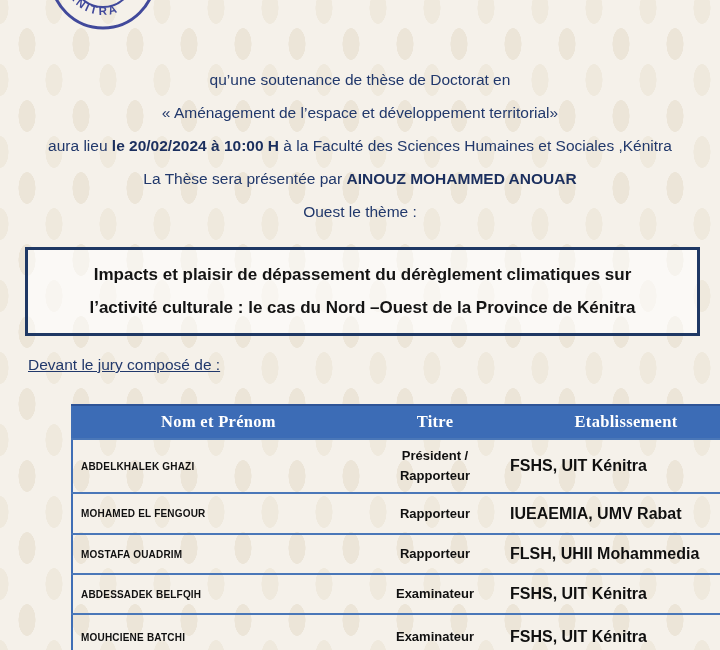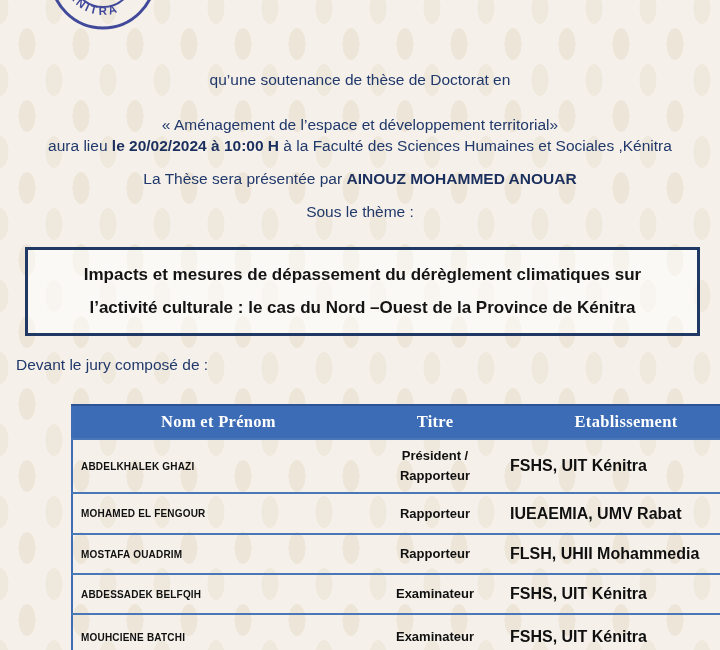--- a/index.html
+++ b/index.html
@@ -16,36 +16,36 @@
     background-position:0 0, 27px 36px;
   }
 
   .seal { position:absolute; left:20px; top:0; width:170px; height:42px; }
 
   .announce-line {
     position:absolute; left:10px; right:10px; text-align:center;
     color:#21386b; font-size:15.5px; white-space:nowrap;
   }
   .announce-line b { color:#1b2f5e; }
-  .l1 { top:38px; } .l2 { top:71px; } .l3 { top:104px;margin-top:12px; }
+  .l1 { top:38px; } .l2 { top:71px; } .l3 { top:104px; }
   .l4 { top:137px; } .l5 { top:170px; } .l6 { top:203px; }
 
   .title-box {
     position:absolute; left:25px; top:247px; width:675px; height:89px;
     border:3px solid #1f3864; background:rgba(255,255,255,0.55);
     display:flex; flex-direction:column; justify-content:center; align-items:center;
     gap:13px; text-align:center;
   }
   .title-box .t-line {
     color:#141414; font-weight:bold; font-size:17px; white-space:nowrap;
   }
 
   .jury-intro {
-    position:absolute; left:16px; top:356px;
-    color:#21386b; font-size:15.5px;
+    position:absolute; left:28px; top:356px;
+    color:#21386b; font-size:15.5px;text-decoration:underline;
   }
 
   table.jury {
     position:absolute; left:27px; top:404px; width:675px;
     border-collapse:collapse; table-layout:fixed;margin-left:44px;
   }
   table.jury col.c1 { width:292px; }
   table.jury col.c2 { width:142px; }
   table.jury col.c3 { width:241px; }
 
@@ -89,24 +89,24 @@
   <div class="announce-line l3">« Aménagement de l’espace et développement territorial»</div>
 
   <div class="announce-line l4">
     <span>aura lieu </span><b>le 20/02/2024 à 10:00 H</b><span> à la Faculté des Sciences Humaines et Sociales ,Kénitra</span>
   </div>
 
   <div class="announce-line l5">
     <span>La Thèse sera présentée par </span><b>AINOUZ MOHAMMED ANOUAR</b>
   </div>
 
-  <div class="announce-line l6">Sous le thème :</div>
+  <div class="announce-line l6">Ouest le thème :</div>
 
   <div class="title-box">
-    <div class="t-line">Impacts et mesures de dépassement du dérèglement climatiques sur</div>
+    <div class="t-line">Impacts et plaisir de dépassement du dérèglement climatiques sur</div>
     <div class="t-line">l’activité culturale : le cas du Nord –Ouest de la Province de Kénitra</div>
   </div>
 
   <div class="jury-intro">Devant le jury composé de :</div>
 
   <table class="jury">
     <colgroup>
         <col class="c1">
         <col class="c2">
         <col class="c3">

